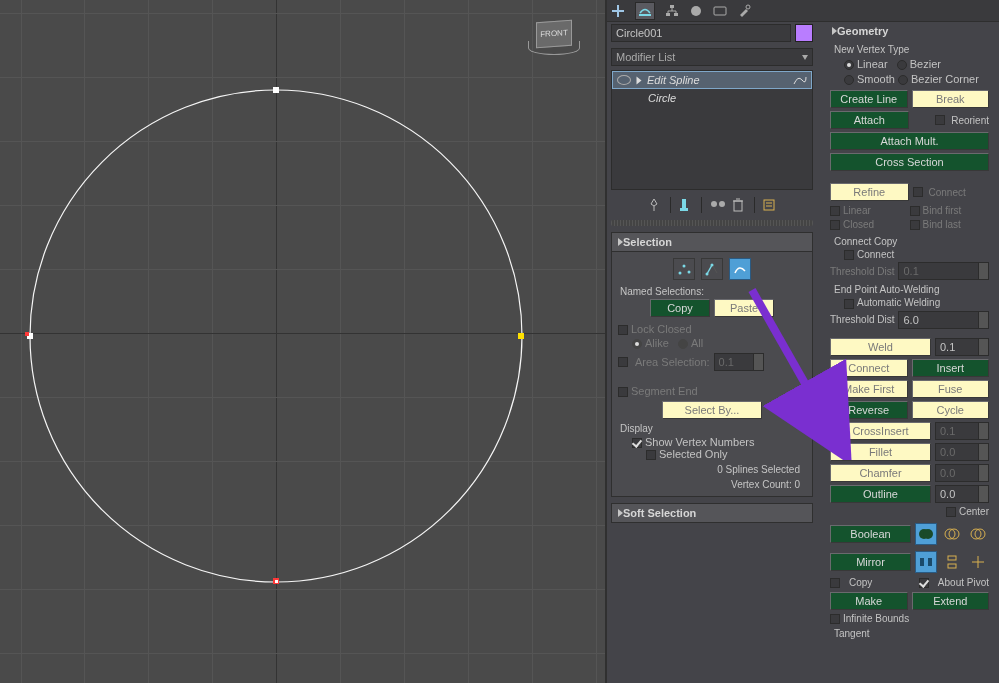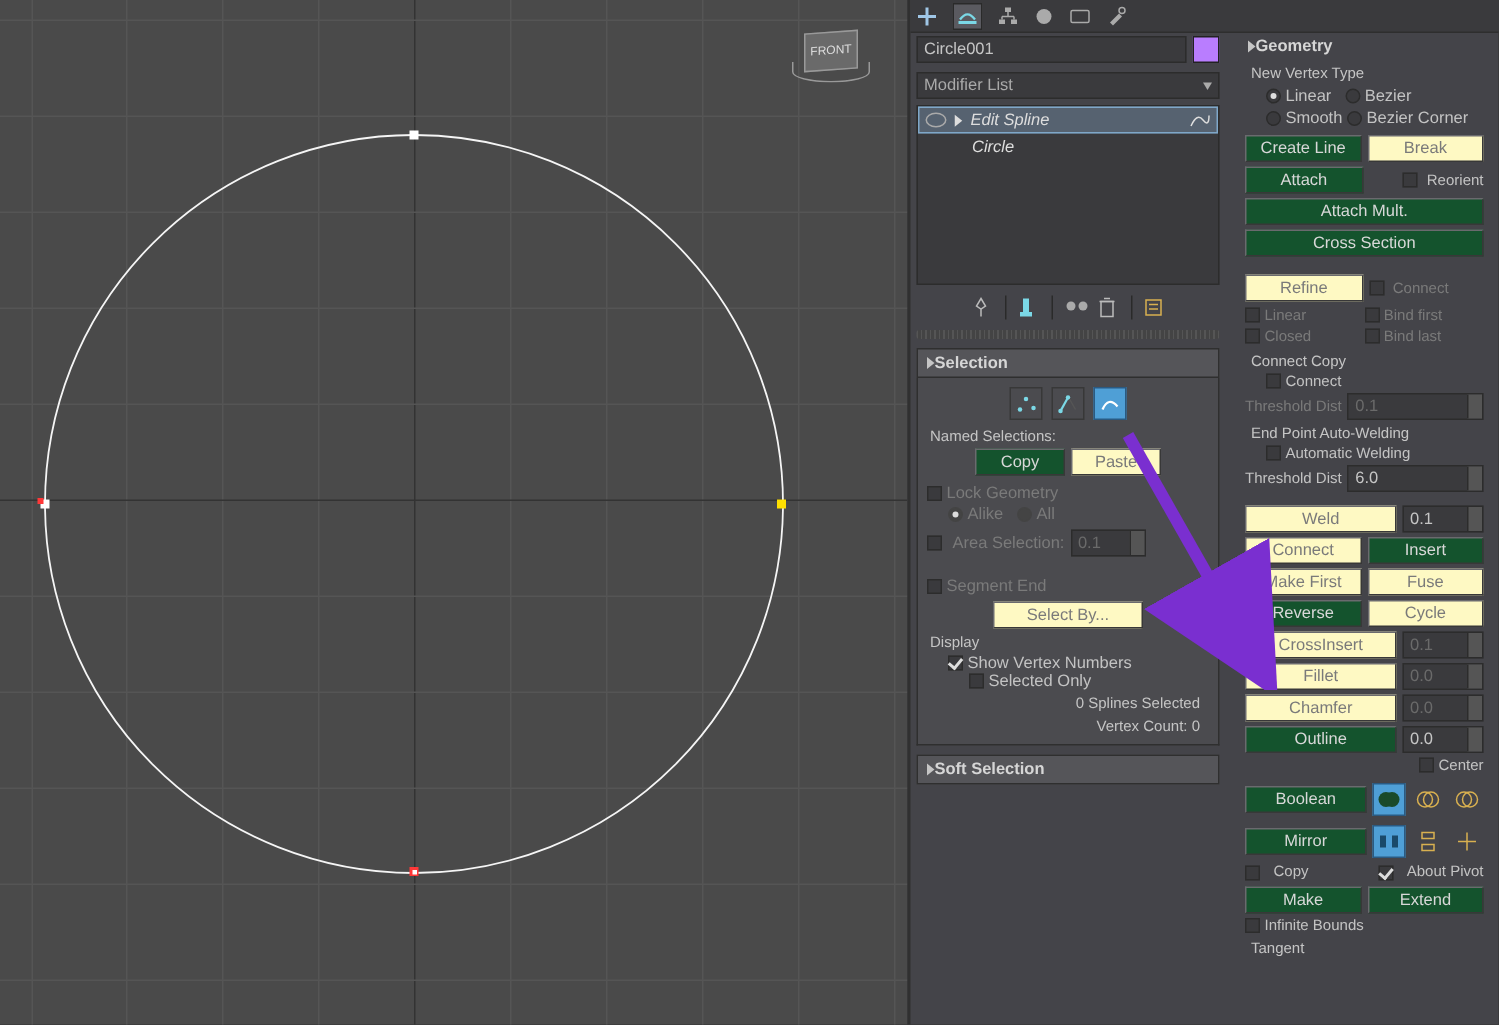--- a/index.html
+++ b/index.html
@@ -236,21 +236,21 @@
               <svg width="14" height="14">
                 <path d="M2 11 Q6 2 12 9" stroke="#fff" fill="none" stroke-width="1.5"></path>
               </svg>
             </div>
         </div>
         <div class="label-row">Named Selections:</div>
         <div class="btn-row" style="justify-content:center">
           <div class="btn" style="width:60px">Copy</div>
           <div class="btn disabled" style="width:60px">Paste</div>
         </div>
-        <div style="margin:6px 0 2px"><span class="chk"></span><span class="faint">Lock Geometry</span></div>
+        <div style="margin:6px 0 2px"><span class="chk"></span><span class="faint">Lock Closed</span></div>
         <div class="indent"><span class="radio on disabled"></span><span class="faint">Alike</span>&nbsp;&nbsp;&nbsp;<span class="radio disabled"></span><span class="faint">All</span></div>
         <div style="margin-top:4px;display:flex;align-items:center;gap:4px">
             <span class="chk"></span>
             <span class="faint">Area Selection:</span>
             <div class="spin disabled" style="width:50px">
               <span>0.1</span>
               <span class="arrows"></span>
             </div>
           </div>
         <div style="margin-top:14px"><span class="chk"></span><span class="faint">Segment End</span></div>

